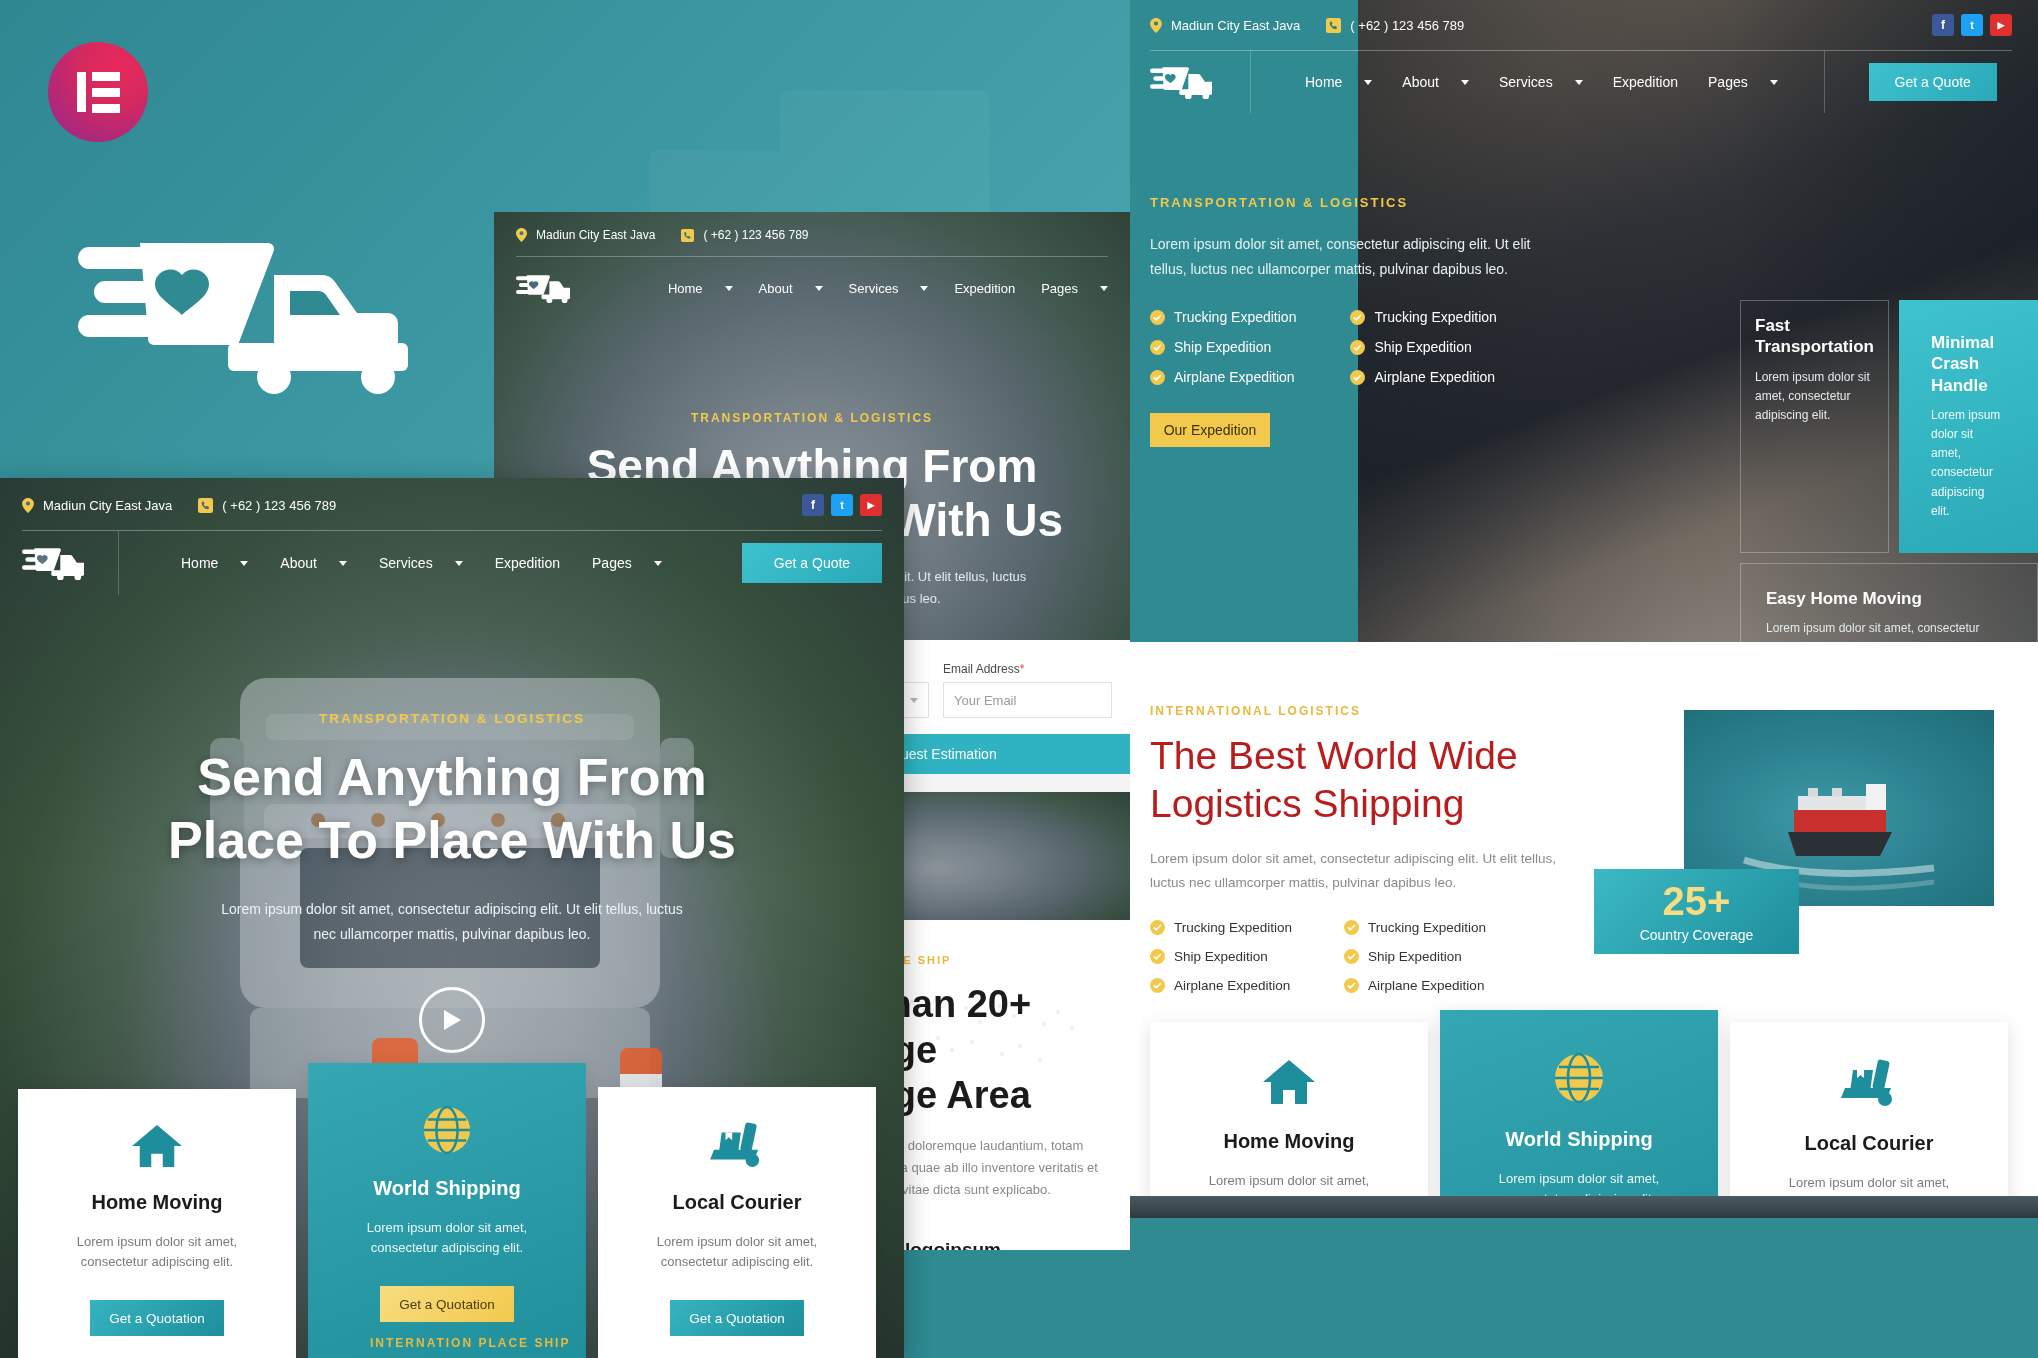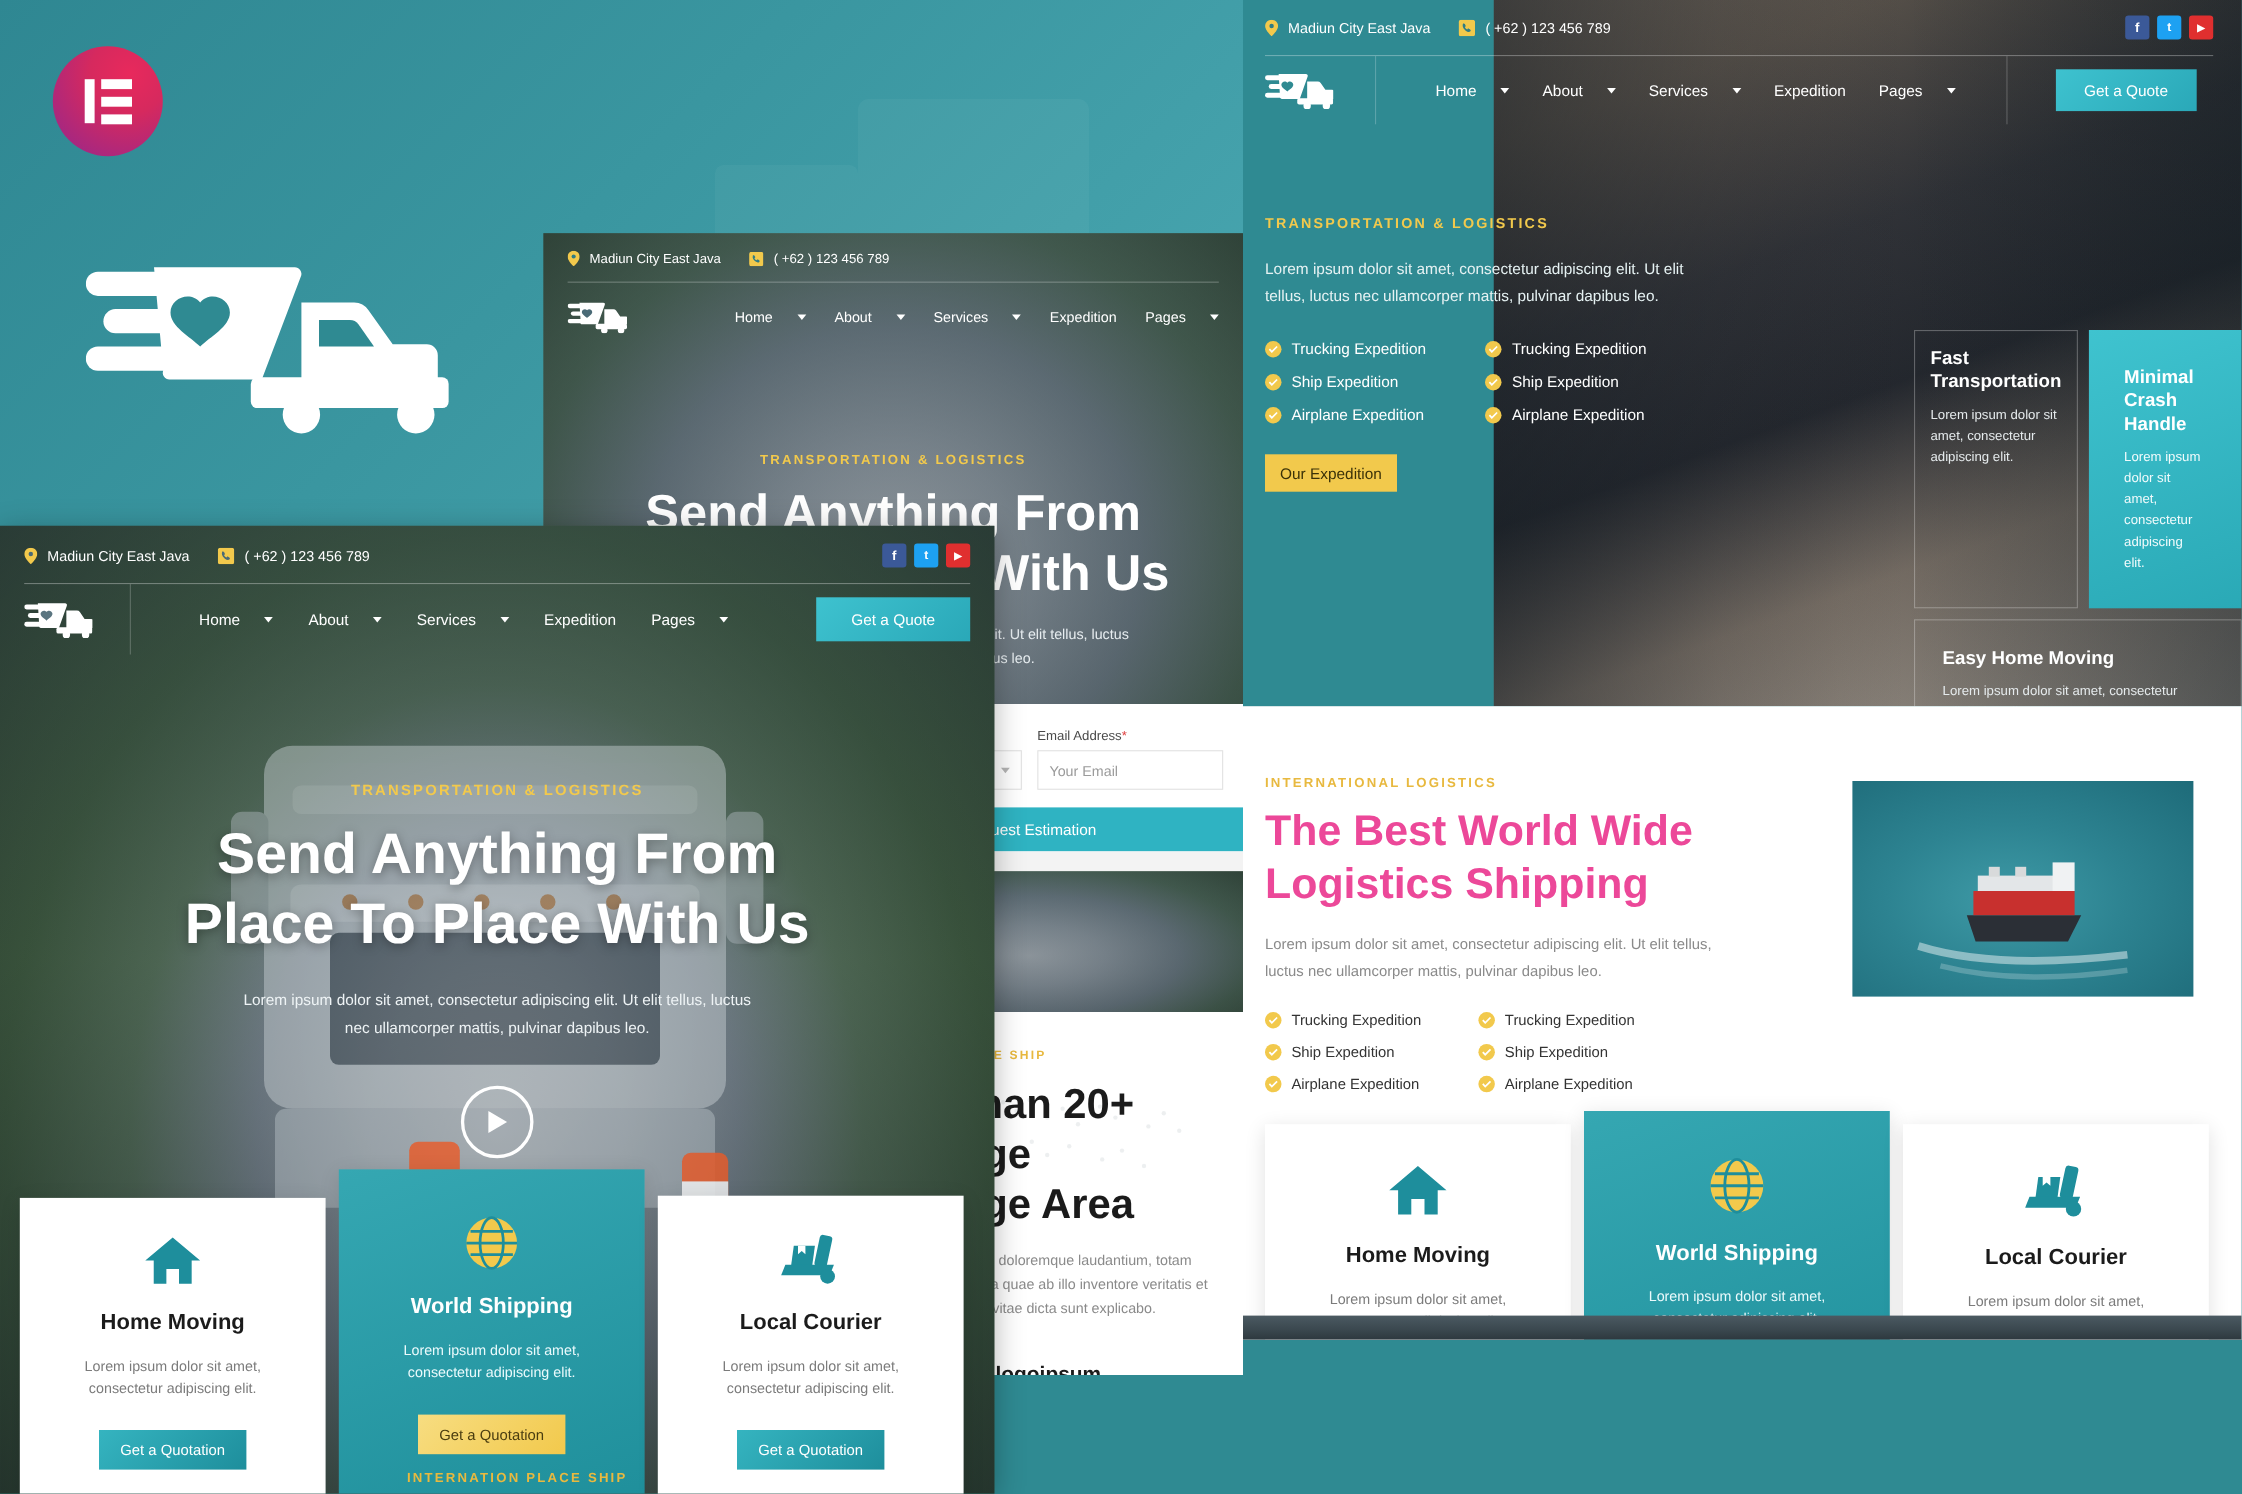--- a/index.html
+++ b/index.html
@@ -458,21 +458,21 @@
       </div>
       <div style="color:#e5eaec;font-size:12px;line-height:1.6;margin-top:10px;">Lorem ipsum dolor sit amet, consectetur adipiscing elit.</div>
     </div>
   </div>
 </div>
 
 <div class="panel" style="left:1130px; top:642px; width:908px; height:576px; background:#fff;">
 
   <div style="padding:62px 0 0 20px;width:430px;">
     <div class="eyebrow dark" style="font-size:12px;">INTERNATIONAL LOGISTICS</div>
-    <div style="color:#ec4899;font-size:39px;font-weight:bold;line-height:1.22;margin-top:14px;">
+    <div style="color:#b91c1c;font-size:39px;font-weight:normal;line-height:1.22;margin-top:14px;">
       <div>The Best World Wide</div>
       <div>Logistics Shipping</div>
     </div>
     <div style="color:#8a8a8a;font-size:13.5px;line-height:1.75;margin-top:20px;">Lorem ipsum dolor sit amet, consectetur adipiscing elit. Ut elit tellus, luctus nec ullamcorper mattis, pulvinar dapibus leo.</div>
 
     <div style="display:flex;gap:52px;margin-top:26px;">
       <div class="check-list" style="gap:14px;">
         <div class="check-item" style="font-size:13.5px;color:#333;">
           <span class="check-dot">
               <svg width="9" height="7" viewBox="0 0 9 7">
@@ -535,20 +535,26 @@
         <rect x="10" y="26" width="70" height="14" fill="#e3e6e8"></rect>
         <rect x="78" y="14" width="20" height="26" fill="#f0f2f3"></rect>
         <rect x="20" y="18" width="10" height="9" fill="#d8dadb"></rect>
         <rect x="44" y="18" width="10" height="9" fill="#d8dadb"></rect>
       </g>
       <path d="M60 150 q70 22 190 8" stroke="rgba(255,255,255,.45)" stroke-width="7" fill="none"></path>
       <path d="M80 168 q70 18 170 4" stroke="rgba(255,255,255,.22)" stroke-width="5" fill="none"></path>
     </svg>
   </div>
 
+  <div style="position:absolute;left:464px;top:227px;width:205px;height:85px;
+              background:linear-gradient(135deg,#3bb9c4,#1e8e9c);display:flex;flex-direction:column;
+              align-items:center;justify-content:center;">
+    <div style="color:#f7dd81;font-size:40px;font-weight:bold;line-height:1;">25+</div>
+    <div style="color:#fff;font-size:14px;margin-top:6px;">Country Coverage</div>
+  </div>
 
   <div style="position:absolute;left:20px;top:380px;width:868px;display:flex;align-items:flex-start;gap:12px;">
     <div class="svc-card" style="width:278px;padding:36px 26px 32px;">
       <svg width="56" height="48" viewBox="0 0 56 48">
         <path d="M28 2 L54 24 L46 24 L46 46 L34 46 L34 32 L22 32 L22 46 L10 46 L10 24 L2 24 Z" fill="#1e8e9c"></path>
       </svg>
       <div class="svc-title" style="font-size:20px;margin-top:24px;">Home Moving</div>
       <div class="svc-desc" style="font-size:13px;margin-top:18px;">Lorem ipsum dolor sit amet, consectetur adipiscing elit.</div>
       <div class="svc-btn" style="margin-top:30px;width:136px;height:36px;font-size:13.5px;">
         <span>Get a Quotation</span>

